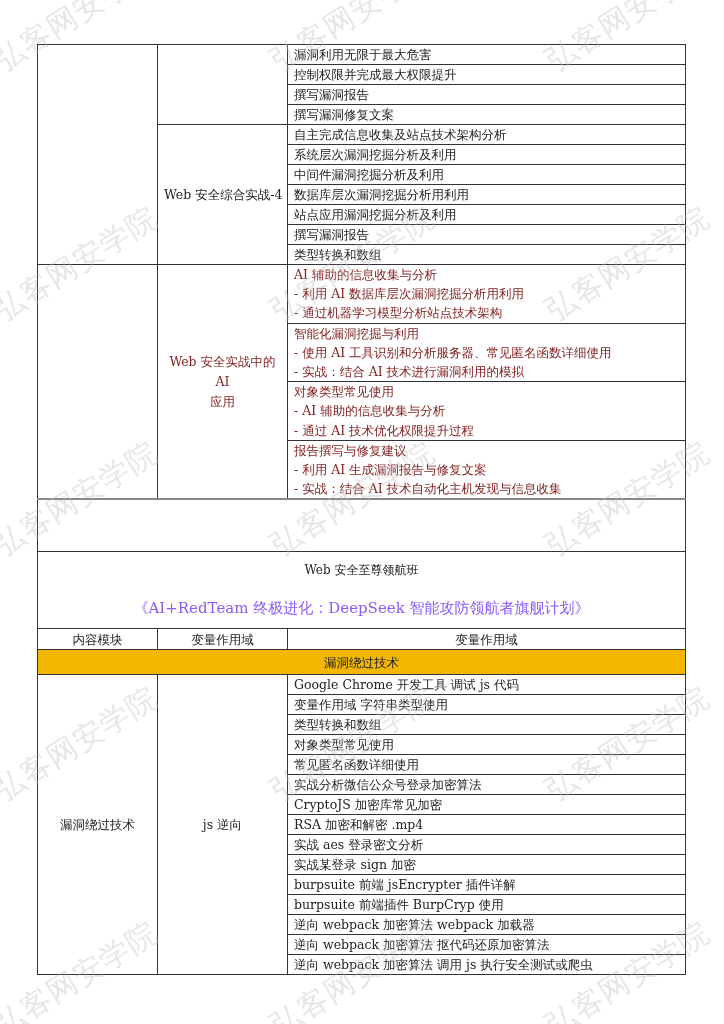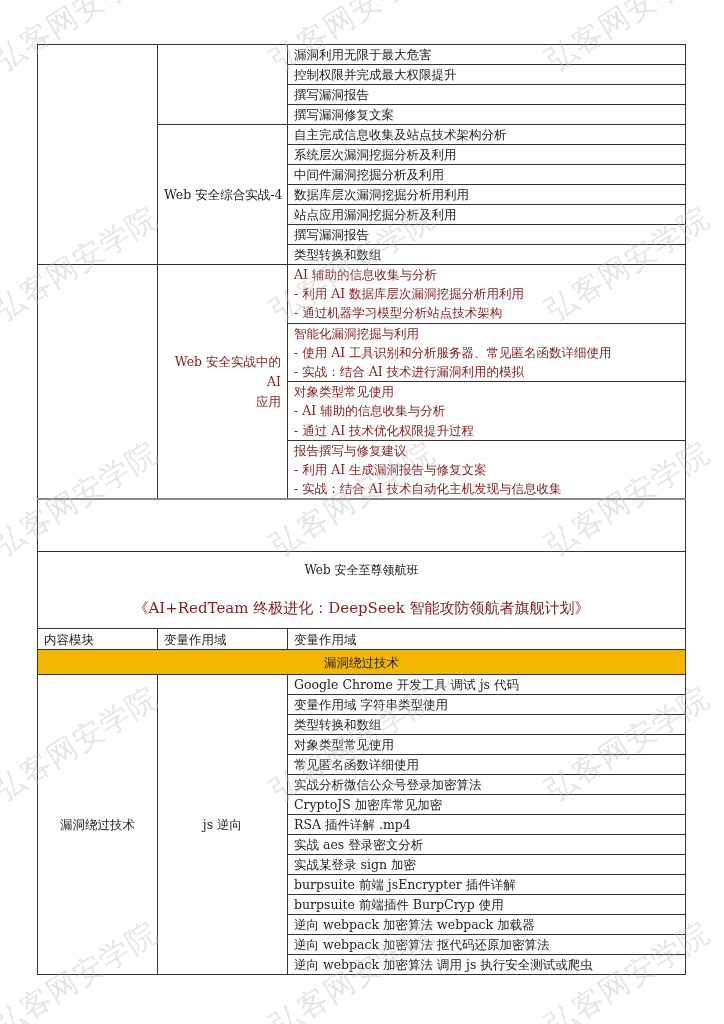--- a/index.html
+++ b/index.html
@@ -10,26 +10,26 @@
   table.doc { position: absolute; left: 37px; top: 44px; width: 648px;
               border-collapse: collapse; table-layout: fixed; font-size: 12.5px; }
   table.doc td, table.doc th { border: 1px solid #333; padding: 0 6px; vertical-align: middle;
               line-height: 19px; font-weight: normal; overflow: hidden; white-space: nowrap; }
   col.c1 { width: 120px; } col.c2 { width: 130px; } col.c3 { width: 398px; }
   .r20 td { height: 19px; }
   .center { text-align: center; }
   .red { color: #7f1d1d; }
   .ai-block { height: 57px; padding-top: 0; padding-bottom: 0; vertical-align: top !important; }
   .ai-block div { line-height: 19.2px; }
-  .chapter-ai { white-space: normal !important; line-height: 20px !important; text-align: right; }
+  .chapter-ai { white-space: normal !important; line-height: 20px !important; }
   .blank-band td { height: 51px; }
   .title-cell { height: 76px; text-align: center; }
   .title-cell .t1 { font-size: 12px; line-height: 24px; margin-top: 4px; }
-  .title-cell .t2 { font-size: 15px; line-height: 24px; color: #7f1d1d; margin-top: 14px; margin-bottom: 6px; }
-  .hdr td { height: 20px; text-align: left; font-weight: bold; }
+  .title-cell .t2 { font-size: 15px; line-height: 24px; color: #8b5cf6; margin-top: 14px; margin-bottom: 6px; }
+  .hdr td { height: 20px; text-align: center; font-weight: bold; }
   .gold td { height: 24px; background: #f3b700; text-align: center; font-weight: bold; }
 
   .wm { position: absolute; font-family: "DejaVu Sans", sans-serif; font-size: 30px;
         color: rgba(190,190,190,0.38); transform: rotate(-32deg); transform-origin: left bottom;
         white-space: nowrap; pointer-events: none; letter-spacing: 1px; }
 </style>
 </head>
 <body>
 
 <div class="page">
@@ -152,21 +152,21 @@
   <tr class="r20">
           <td>常见匿名函数详细使用</td>
         </tr>
   <tr class="r20">
           <td>实战分析微信公众号登录加密算法</td>
         </tr>
   <tr class="r20">
           <td>CryptoJS 加密库常见加密</td>
         </tr>
   <tr class="r20">
-          <td>RSA 插件详解 .mp4</td>
+          <td>RSA 加密和解密 .mp4</td>
         </tr>
   <tr class="r20">
           <td>实战 aes 登录密文分析</td>
         </tr>
   <tr class="r20">
           <td>实战某登录 sign 加密</td>
         </tr>
   <tr class="r20">
           <td>burpsuite 前端 jsEncrypter 插件详解</td>
         </tr>

